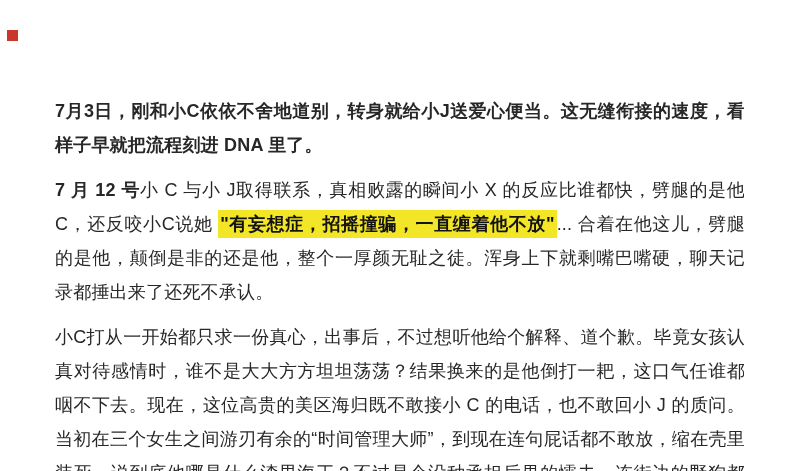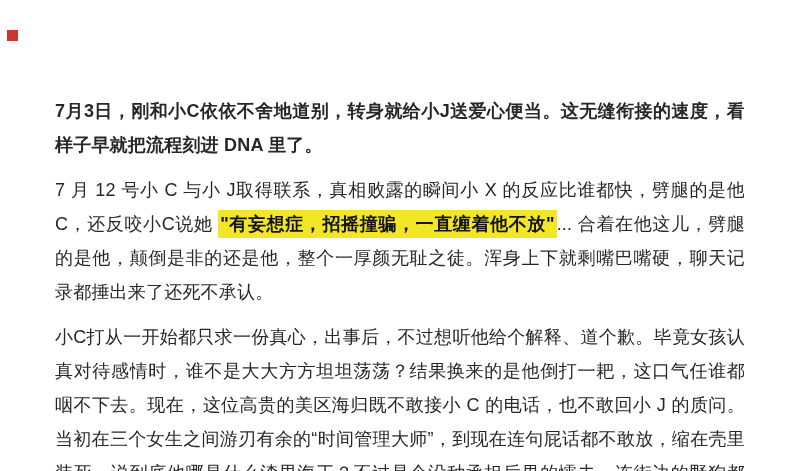--- a/index.html
+++ b/index.html
@@ -35,21 +35,21 @@
     text-align: justify;
     letter-spacing: 0.2px;
   }
   .para {
     margin: 0 0 11px 0;
   }
   .para.bold {
     font-weight: 700;
   }
   .date-prefix {
-    font-weight: 400;
+    font-weight: 700;
   }
   mark.hl {
     background: #f2e627;
     color: #131313;
     font-weight: 700;
     padding: 4px 2px;
     -webkit-box-decoration-break: clone;
     box-decoration-break: clone;
   }
 </style>

